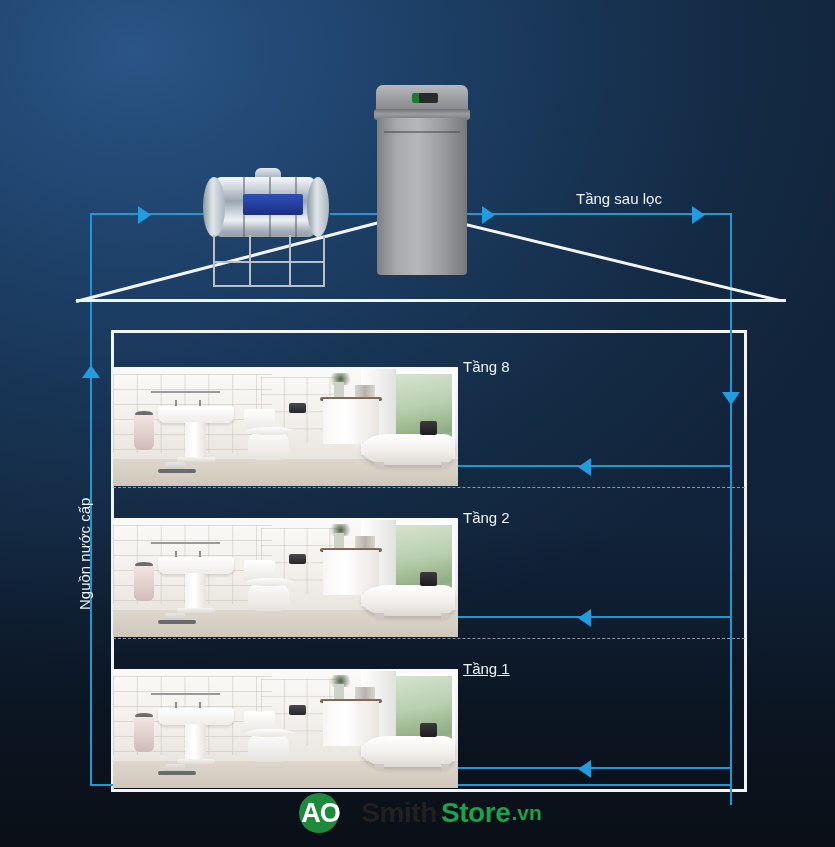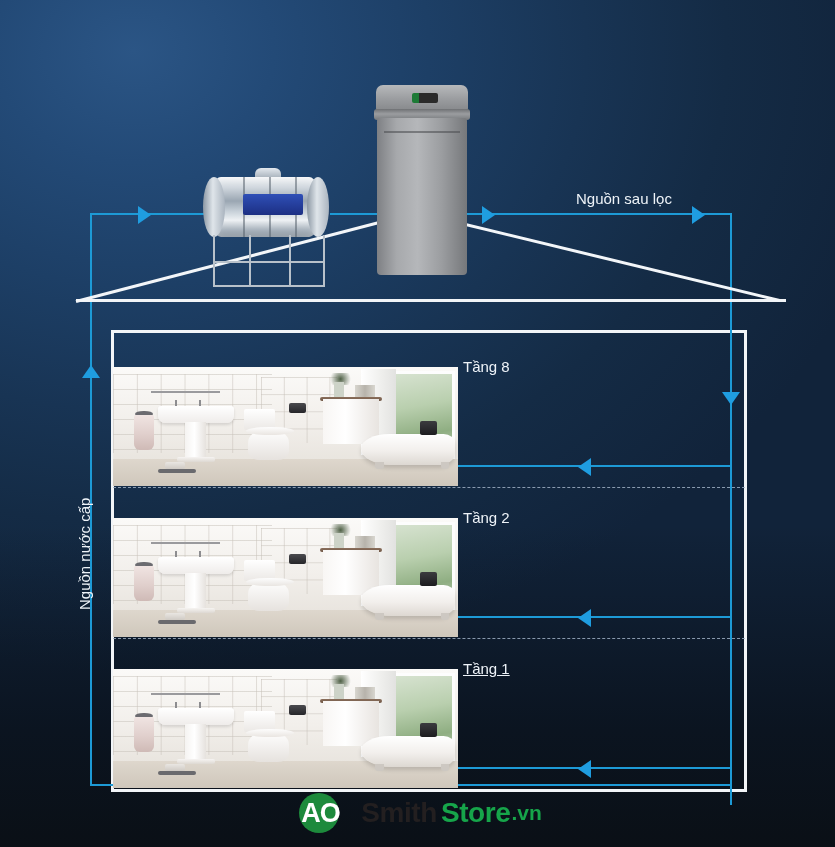--- a/index.html
+++ b/index.html
@@ -322,21 +322,21 @@
         <div class="bottles"></div>
       <div class="cabtop"></div>
         <div class="cab"></div>
       <div class="tub"></div>
       <div class="tubfoot" style="left:76%;"></div>
         <div class="tubfoot" style="left:95%;"></div>
       <div class="tapblk"></div>
     </div>
   </div>
 
-  <div class="lbl" style="left:576px;top:190px;">Nguồn sau lọc</div>
+  <div class="lbl" style="left:576px;top:190px;">Tầng sau lọc</div>
 
   <div class="lbl" style="left:463px;top:358px;">Tầng 8</div>
   <div class="lbl" style="left:463px;top:509px;">Tầng 2</div>
   <div class="lbl" style="left:463px;top:660px;text-decoration:underline;">Tầng 1</div>
 
   <div class="lbl vert" style="left:76px;top:610px;">Nguồn nước cấp</div>
 
 
   <div class="logo">
     <span class="wrap">

